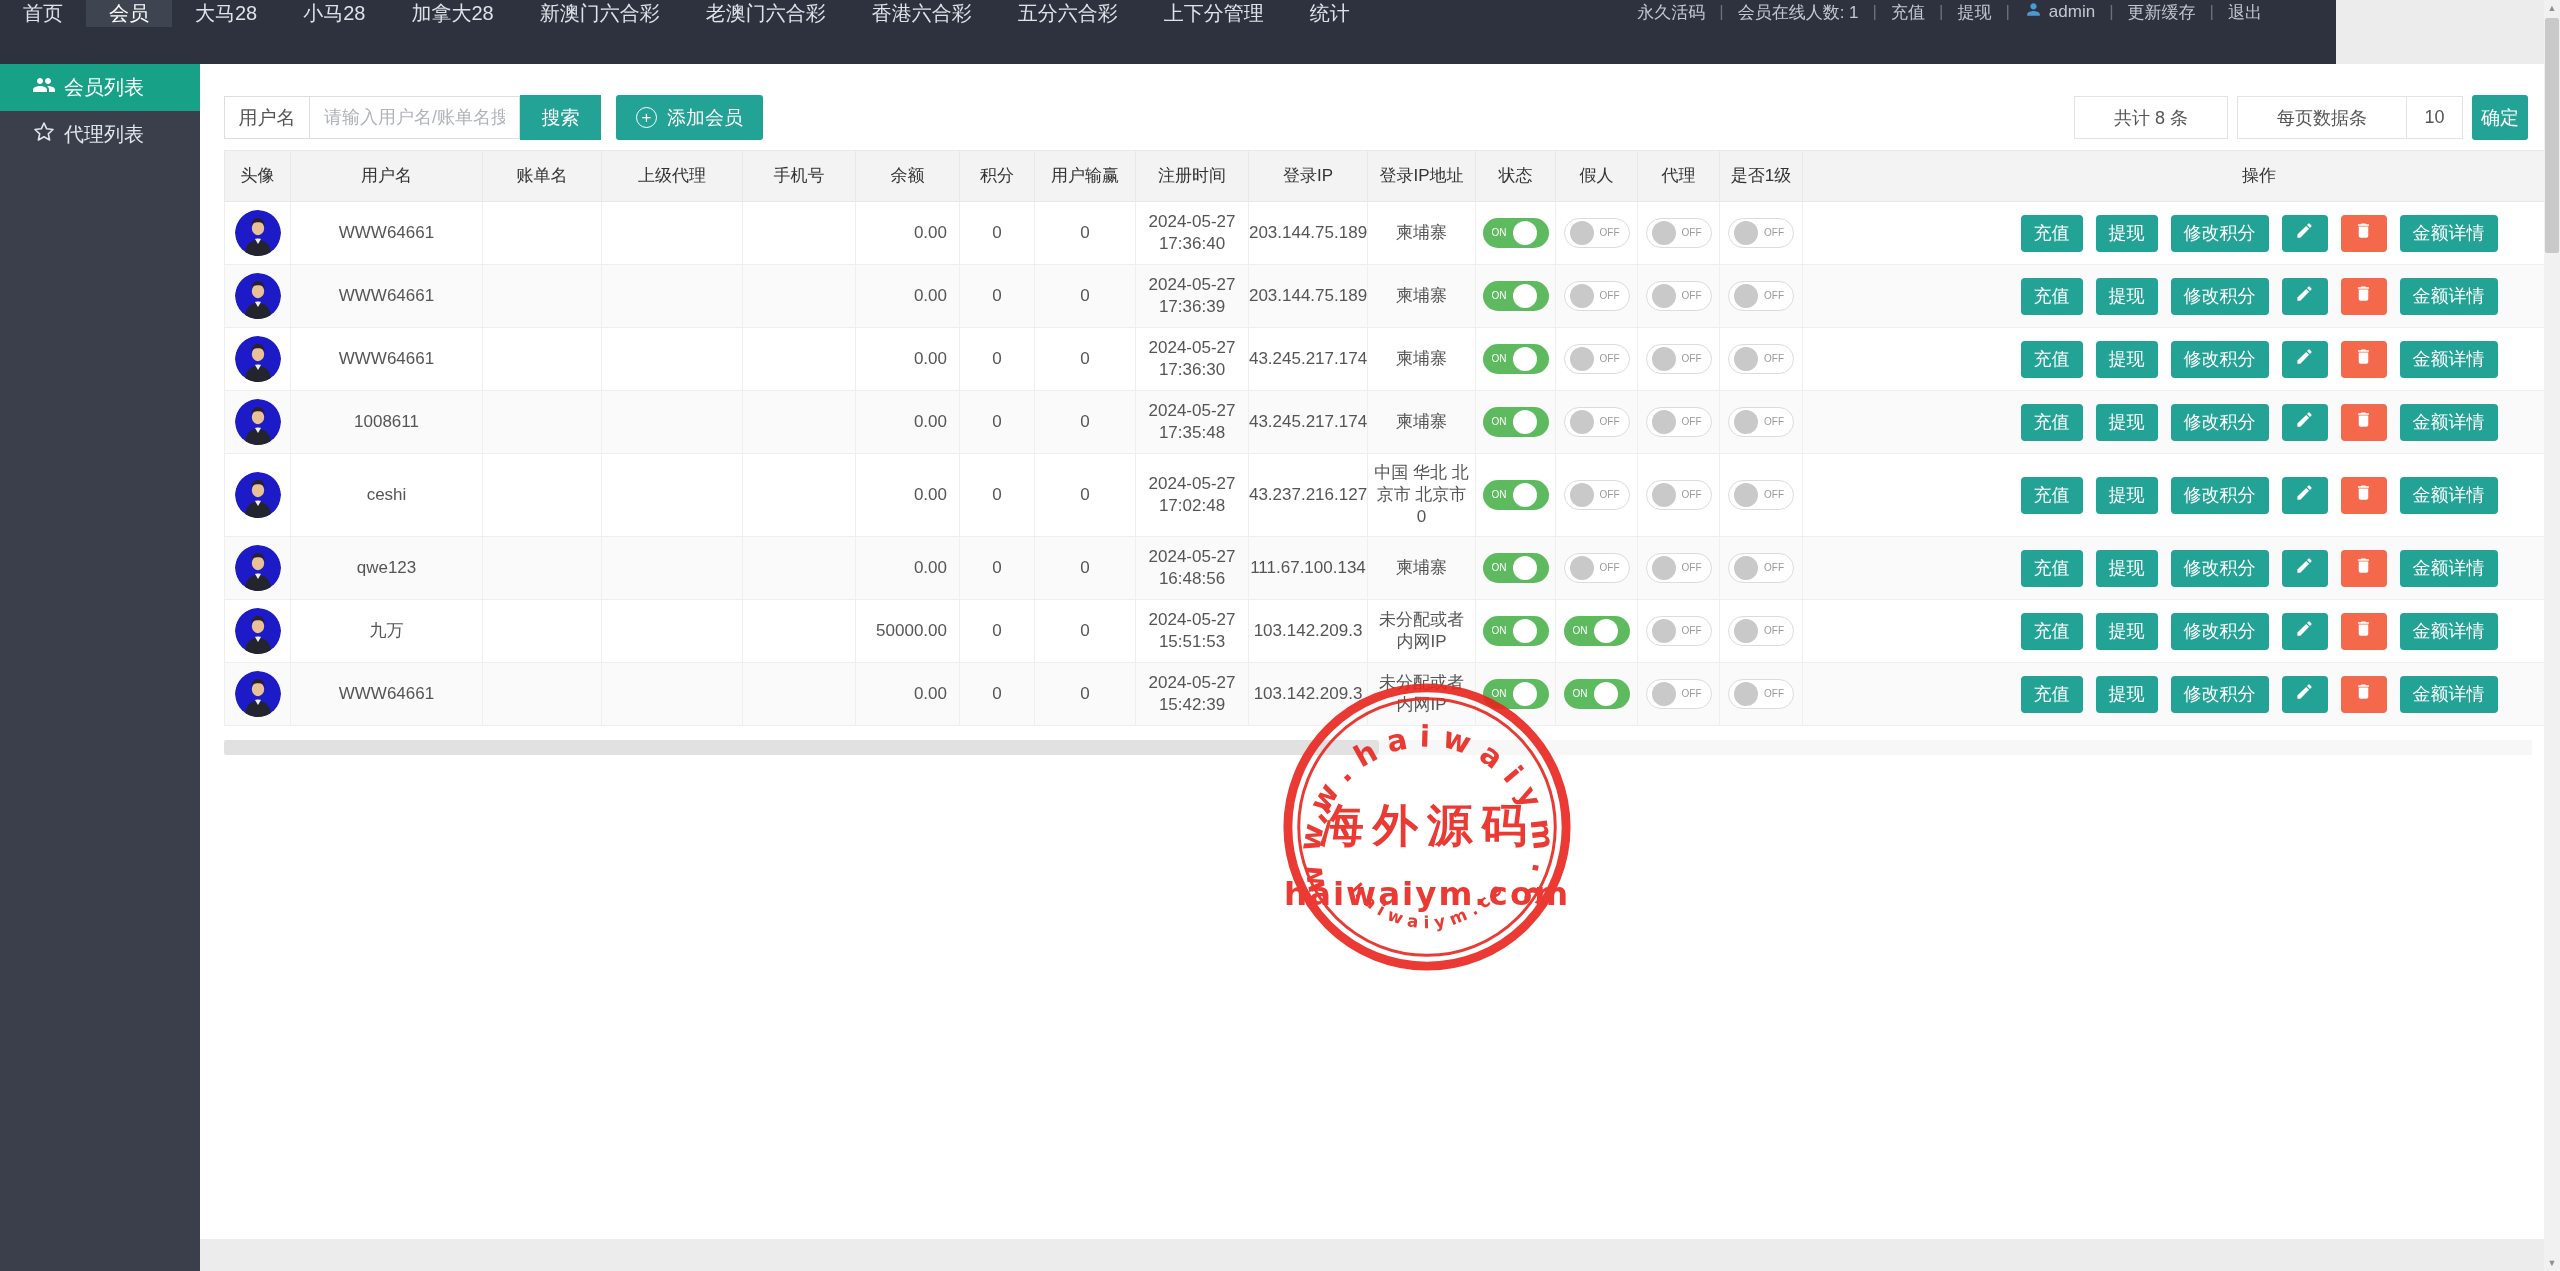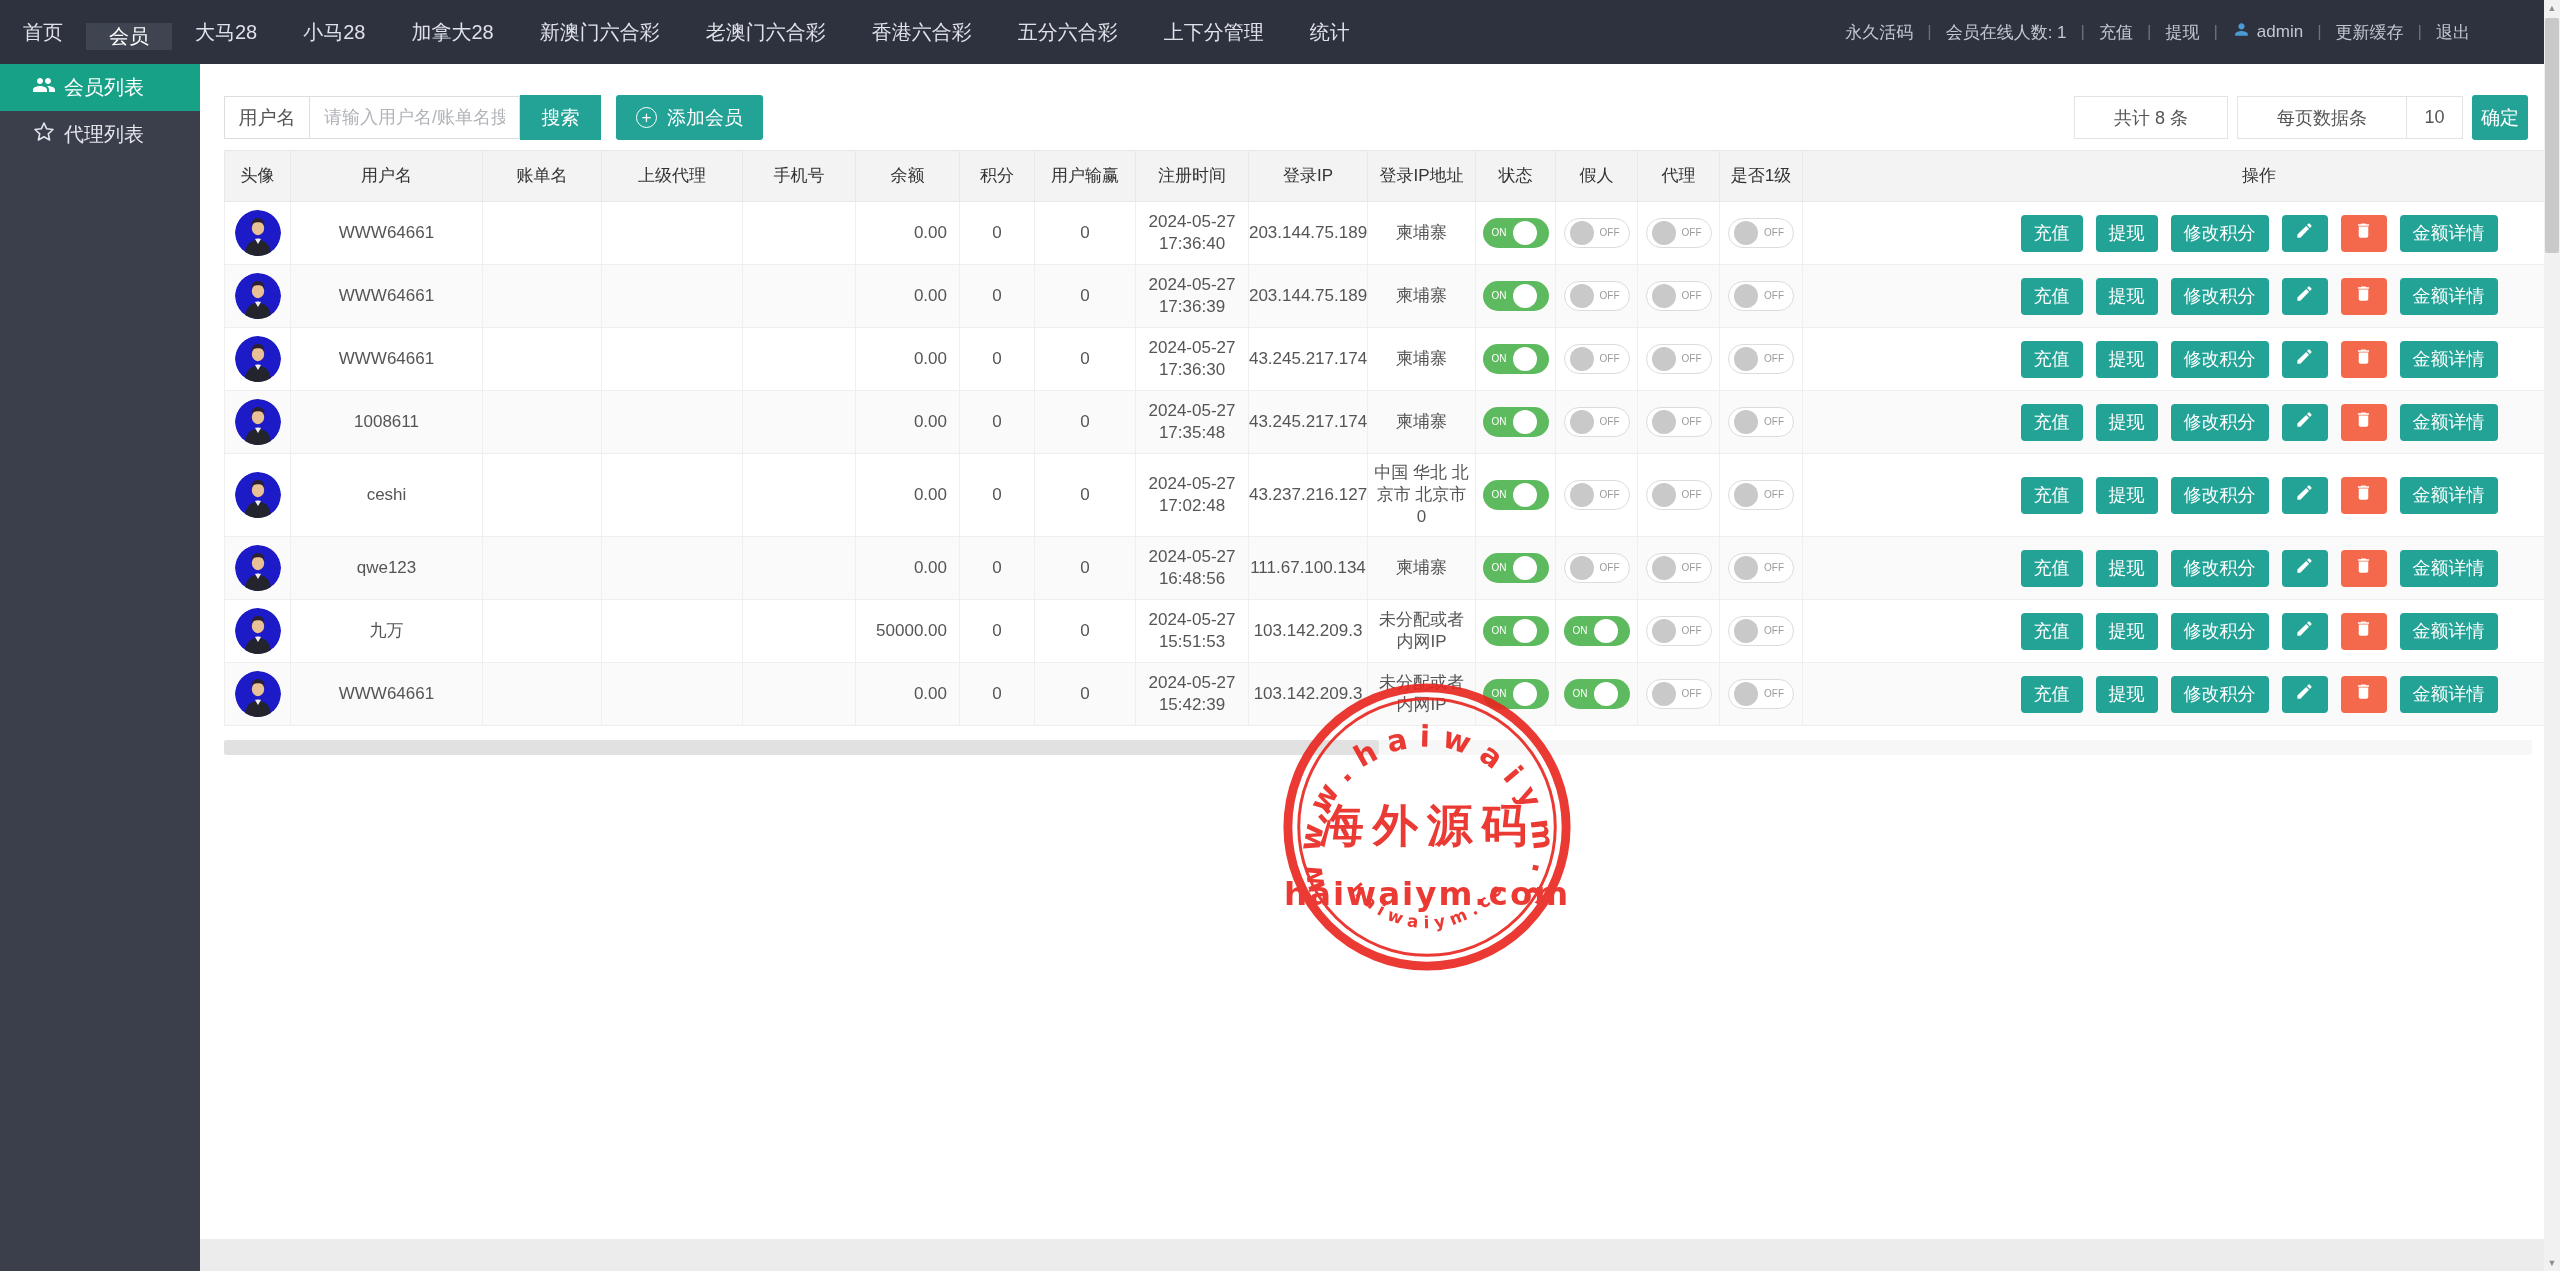--- a/index.html
+++ b/index.html
@@ -2,26 +2,26 @@
 <html><head>
 <meta charset="utf-8">
 <style>
   * { margin:0; padding:0; box-sizing:border-box; }
   html,body { width:2560px; height:1271px; }
   body {
     position:relative; background:#ececec; overflow:hidden;
     font-family:"Liberation Sans", sans-serif; color:#555;
   }
   
-  .navbar { position:absolute; left:0; top:0; width:2544px; height:64px;
-    background:#2d323e; display:flex; align-items:center; justify-content:space-between; z-index:5; }
+  .navbar { position:absolute; left:0; top:0; width:2336px; height:64px;
+    background:#2d323e; display:flex; align-items:flex-start; justify-content:space-between; z-index:5; }
   .nav-left { display:flex; align-items:stretch; }
   .nav-item { display:flex; align-items:center; padding:0 23px; font-size:20px;
     color:#dfe2e8; cursor:pointer; white-space:nowrap; }
-  .nav-item.active { background:#3e4450; color:#fff;margin-top:8px; }
+  .nav-item.active { background:#3e4450; color:#fff; }
   .nav-right { display:flex; align-items:center; padding-right:60px; font-size:17px; color:#c3c7cf; }
   .nav-right-item { display:flex; align-items:center; gap:6px; padding:0 14px; white-space:nowrap; cursor:pointer; }
   .nav-right .sep { color:#6a707c; }
   .user-ic { width:19px; height:19px; }
   
   .sidebar { position:absolute; left:0; top:64px; width:200px; height:1207px; background:#3b3f4b; z-index:4; }
   .side-item { height:47px; display:flex; align-items:center; gap:8px; padding-left:32px;
     color:#e2e5ea; font-size:20px; cursor:pointer; }
   .side-item.active { background:#17a288; color:#fff; }
   .side-item svg { width:24px; height:24px; flex:none; }

